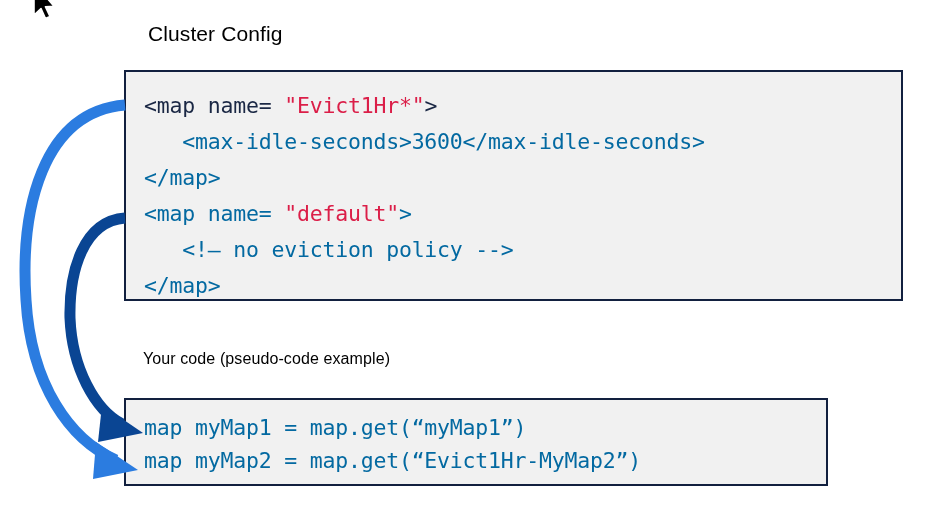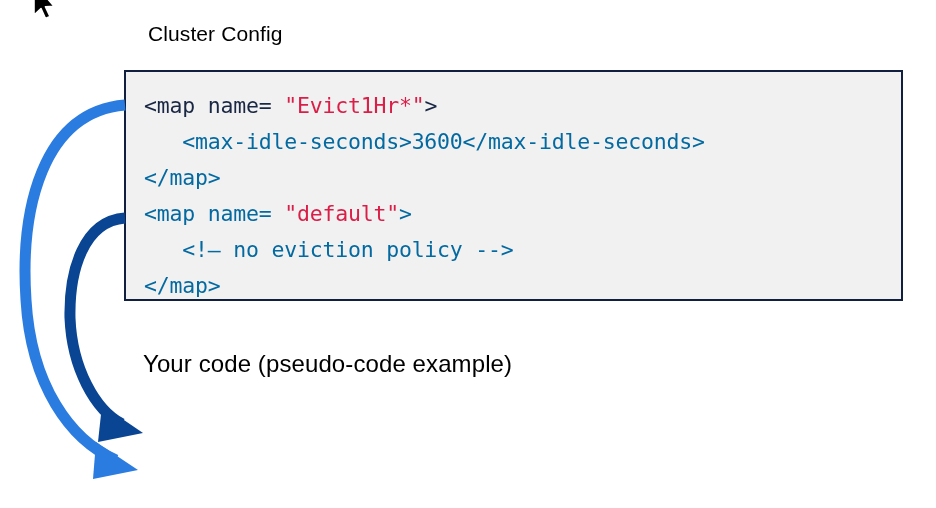--- a/index.html
+++ b/index.html
@@ -41,21 +41,21 @@
     white-space: nowrap;
     letter-spacing: 0.1px;
   }
   #heading-cluster-config {
     left: 136px;
     top: 22px;
   }
   #heading-your-code {
     left: 131px;
     top: 350px;
-    font-size: 24px;
+    font-size: 16px;
   }
 
   
   .code-block {
     position: absolute;
     background: #F1F1F1;
     border: 2px solid #12203F;
     box-sizing: border-box;
     font-family: "DejaVu Sans Mono", "Liberation Mono", monospace;
     white-space: pre;
@@ -107,20 +107,21 @@
 <body>
 
 <div id="stage">
 
   <div class="section-heading" id="heading-cluster-config">Cluster Config</div>
 
   <div class="code-block" id="code-block-cluster-config"><div class="code-line"><span class="tok-tag">&lt;map name= </span><span class="tok-string">"Evict1Hr*"</span><span class="tok-tag">&gt;</span></div><div class="code-line"><span class="tok-plain">   &lt;max-idle-seconds&gt;3600&lt;/max-idle-seconds&gt;</span></div><div class="code-line"><span class="tok-plain">&lt;/map&gt;</span></div><div class="code-line"><span class="tok-plain">&lt;map name= </span><span class="tok-string">"default"</span><span class="tok-plain">&gt;</span></div><div class="code-line"><span class="tok-plain">   &lt;!– no eviction policy --&gt;</span></div><div class="code-line"><span class="tok-plain">&lt;/map&gt;</span></div></div>
 
   <div class="section-heading" id="heading-your-code">Your code (pseudo-code example)</div>
 
+  <div class="code-block" id="code-block-your-code"><div class="code-line"><span class="tok-plain">map myMap1 = map.get(“myMap1”)</span></div><div class="code-line"><span class="tok-plain">map myMap2 = map.get(“Evict1Hr-MyMap2”)</span></div></div>
 
   <svg id="arrow-layer" viewBox="0 0 936 508" xmlns="http://www.w3.org/2000/svg">
 
     <g>
       <path id="arrow-light-path" d="M 113 105
                C 30 112, 8 210, 14 300
                C 19 385, 58 440, 104 460" fill="none" stroke="#2B7CE0" stroke-width="11" stroke-linecap="butt"></path>
       <polygon id="arrow-light-head" points="84,442 126,470 81,479" fill="#2B7CE0"></polygon>
     </g>
 

